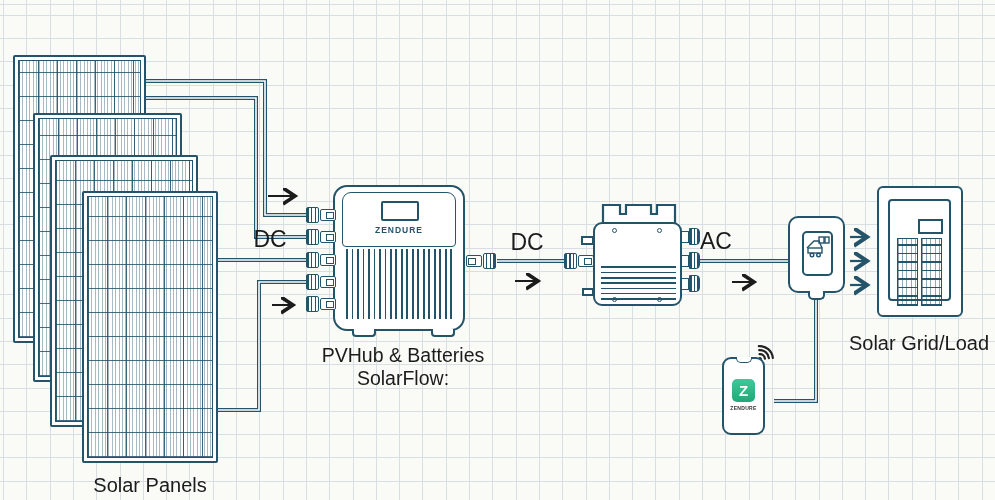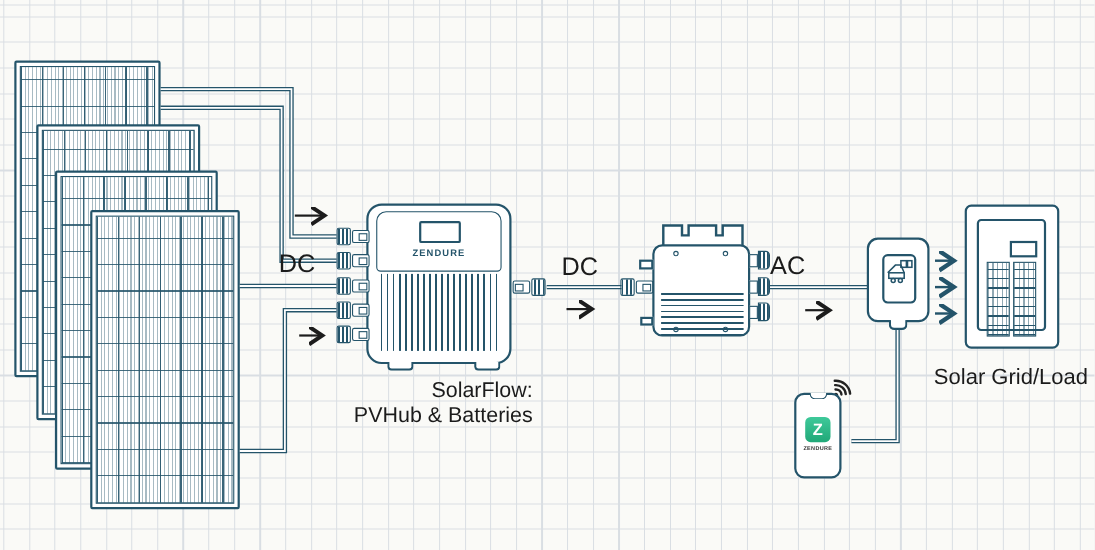--- a/index.html
+++ b/index.html
@@ -22,21 +22,21 @@
   .panel{position:absolute;background:#fff;border:2px solid var(--ink);border-radius:2px}
   .panel-cells{position:absolute;inset:3px;border:1px solid var(--ink);
     background:
       repeating-linear-gradient(0deg, rgba(36,84,106,.85) 0 1px, transparent 1px 24px),
       repeating-linear-gradient(90deg, rgba(36,84,106,.9) 0 1.4px, transparent 1.4px 19px),
       repeating-linear-gradient(90deg, rgba(36,84,106,.4) 0 1px, transparent 1px 3.4px);
   }
 
   
   .lbl{position:absolute;transform:translateX(-50%);color:var(--label);
-       white-space:nowrap;z-index:7;font-weight:500;text-align:right}
+       white-space:nowrap;z-index:7;font-weight:500;text-align:center}
   .lbl.big{font-size:23px}
   .lbl.name{font-size:20px}
   .lbl.two{font-size:19.5px;line-height:23px}
 
   
   .device{position:absolute;background:#fff;border:2.5px solid var(--ink);z-index:6}
 
   .hub{left:333px;top:185px;width:132px;height:146px;border-radius:14px}
   .hub-face{position:absolute;left:7px;top:5px;width:114px;height:55px;
             border:1.5px solid var(--ink);border-radius:9px 9px 4px 4px}
@@ -267,22 +267,23 @@
     <div class="app-icon">
       <span>Z</span>
     </div>
     <div class="app-name">ZENDURE</div>
   </div>
 
   <div class="lbl big" style="left:270px;top:226px">DC</div>
   <div class="lbl big" style="left:527px;top:229px">DC</div>
   <div class="lbl big" style="left:716px;top:228px">AC</div>
 
+  <div class="lbl name" style="left:150px;top:474px">Solar Panels</div>
 
   <div class="lbl two" style="left:403px;top:344px">
+    <span style="display:block">PVHub &amp; Batteries</span>
     <span style="display:block">SolarFlow:</span>
-    <span style="display:block">PVHub &amp; Batteries</span>
   </div>
 
 
   <div class="lbl name" style="left:919px;top:332px">Solar Grid/Load</div>
 
 </div>
 
 </body></html>

